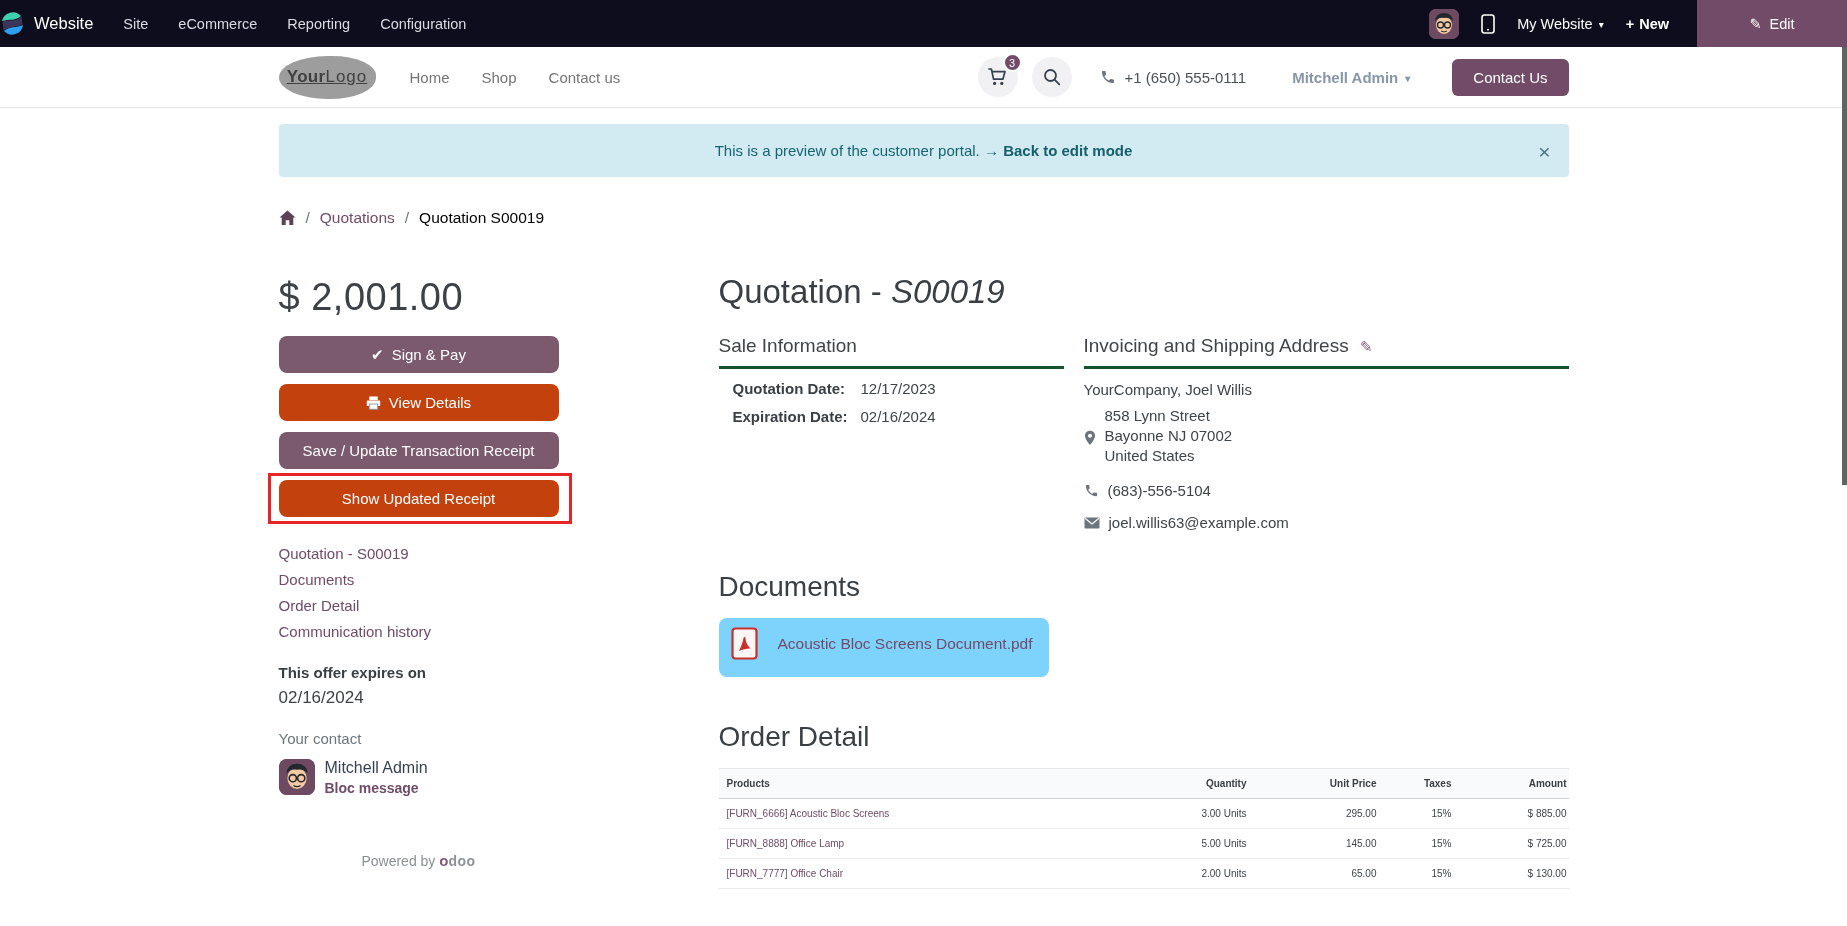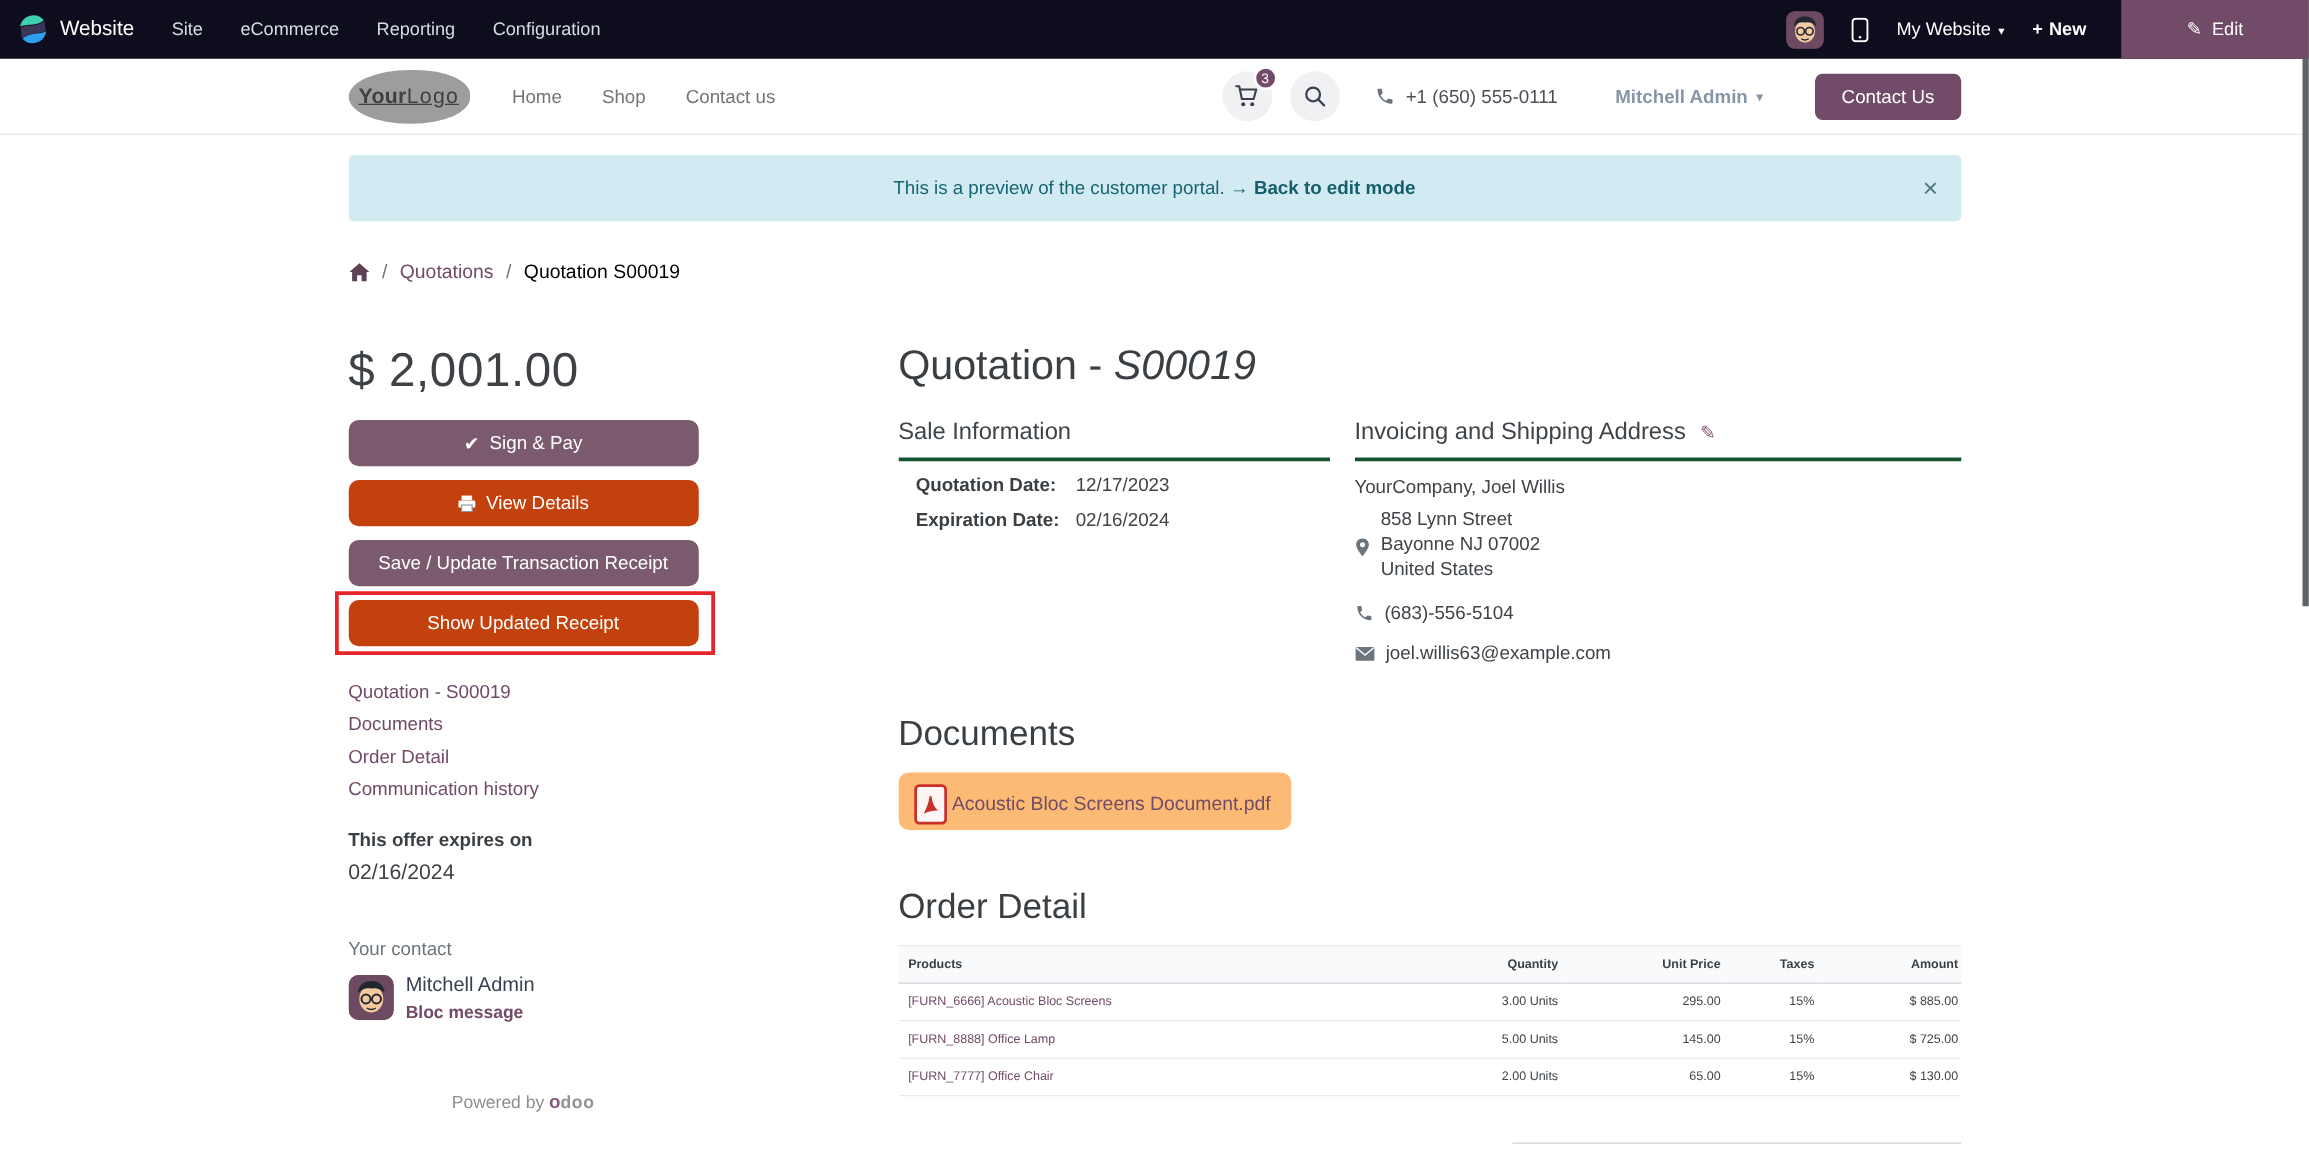--- a/index.html
+++ b/index.html
@@ -1,21 +1,21 @@
 <!DOCTYPE html>
 <html><head>
 <meta charset="utf-8">
 <style>
   * { margin:0; padding:0; box-sizing:border-box; }
   html,body { width:1847px; height:926px; overflow:hidden; background:#fff;
     font-family:"Liberation Sans", sans-serif; color:#3f4449; }
 
   
   .topbar { height:47px; background:#0d0d1e; display:flex; align-items:center; color:#fff; }
-  .brand { display:flex; align-items:center; gap:9px; padding-left:14px; }
+  .brand { display:flex; align-items:center; gap:9px; }
   .brand-name { font-size:16.5px; color:#fff; }
   .top-menu { display:flex; gap:30px; margin-left:30px; }
   .top-menu span { font-size:14.5px; color:#d9dde3; cursor:pointer; }
   .top-spacer { flex:1; }
   .top-right { display:flex; align-items:center; gap:22px; height:100%; }
   .avatar-sm { width:30px; height:30px; border-radius:7px; overflow:hidden; background:#6d4a62; }
   .mywebsite { font-size:14.5px; display:flex; align-items:center; gap:6px; }
   .caret { font-size:10px; position:relative; top:1px; }
   .new-btn { font-size:14.5px; display:flex; align-items:center; gap:5px; font-weight:700; }
   .edit-btn { height:100%; width:150px; background:#714B67; display:flex; align-items:center;
@@ -71,21 +71,21 @@
   .btn-secondary { background:#c2410c; color:#fff; }
   .btn-wrap { margin-top:11px; position:relative; }
   .btn-wrap.first { margin-top:17px; }
   .annotation { position:absolute; left:-11px; right:-13px; top:-7px; bottom:-7px;
     border:3px solid #e52528; pointer-events:none; }
 
   .side-links { margin-top:28px; }
   .side-links div { font-size:15px; color:#714B67; margin-bottom:9px; cursor:pointer; }
   .expires-label { margin-top:24px; font-size:15px; font-weight:700; color:#3a3f44; }
   .expires-date { margin-top:7px; font-size:17px; color:#3e4247; }
-  .contact-label { margin-top:43px; font-size:15px; color:#6c757d; }
+  .contact-label { margin-top:22px; font-size:15px; color:#6c757d; }
   .contact-row { margin-top:12px; display:flex; gap:10px; }
   .avatar-md { width:36px; height:36px; border-radius:8px; overflow:hidden; background:#6d4a62; flex:none; }
   .contact-name { font-size:16px; color:#374151; }
   .send-message { font-size:14px; font-weight:700; color:#714B67; margin-top:3px; cursor:pointer; }
   .powered { margin-top:56px; text-align:center; font-size:14px; color:#8a8f94; }
   .odoo-first { color:#875A7B; font-weight:700; font-size:15px; }
   .odoo-rest { color:#8f9296; font-weight:700; font-size:14px; letter-spacing:.5px; }
 
   .page-title { margin-top:46px; font-size:33px; color:#3a3f44; }
   .page-title em { font-style:italic; }
@@ -97,22 +97,22 @@
   .kv { display:flex; margin-top:11px; padding-left:14px; font-size:15px; }
   .kv b { width:128px; color:#3a3f44; }
   .addr-company { margin-top:12px; font-size:15px; }
   .addr-line { display:flex; gap:9px; margin-top:9px; font-size:15px; }
   .addr-line .txt div { margin-bottom:3px; }
   .addr-contact { display:flex; gap:9px; margin-top:15px; font-size:15px; align-items:center; }
   .pencil { color:#875A7B; font-size:15px; margin-left:6px; }
 
   .h2 { font-size:28px; color:#3a3f44; }
   .docs-head { margin-top:40px; }
-  .doc-card { margin-top:15px; display:inline-flex; align-items:center; gap:4px;
-    background:#fdba74; border-radius:8px; padding:9px 16px 4px 12px; cursor:pointer; }
+  .doc-card { margin-top:15px; display:inline-flex; align-items:center; gap:20px;
+    background:#7dd3fc; border-radius:8px; padding:9px 16px 17px 12px; cursor:pointer; }
   .doc-name { font-size:15.5px; color:#714B67; }
 
   .order-head { margin-top:44px; }
   table.order { margin-top:15px; width:850px; border-collapse:collapse; }
   .order th, .order td { font-size:10px; padding:9px 2px 9px 8px; }
   .order th { text-align:right; font-weight:700; color:#3a3f44; background:#f9fafb;
     border-top:1px solid #e6e8ea; border-bottom:1px solid #cfd2d6; }
   .order th:first-child { text-align:left; }
   .order td { text-align:right; border-bottom:1px solid #e9ebee; color:#3f4449; }
   .order td:first-child { text-align:left; }

